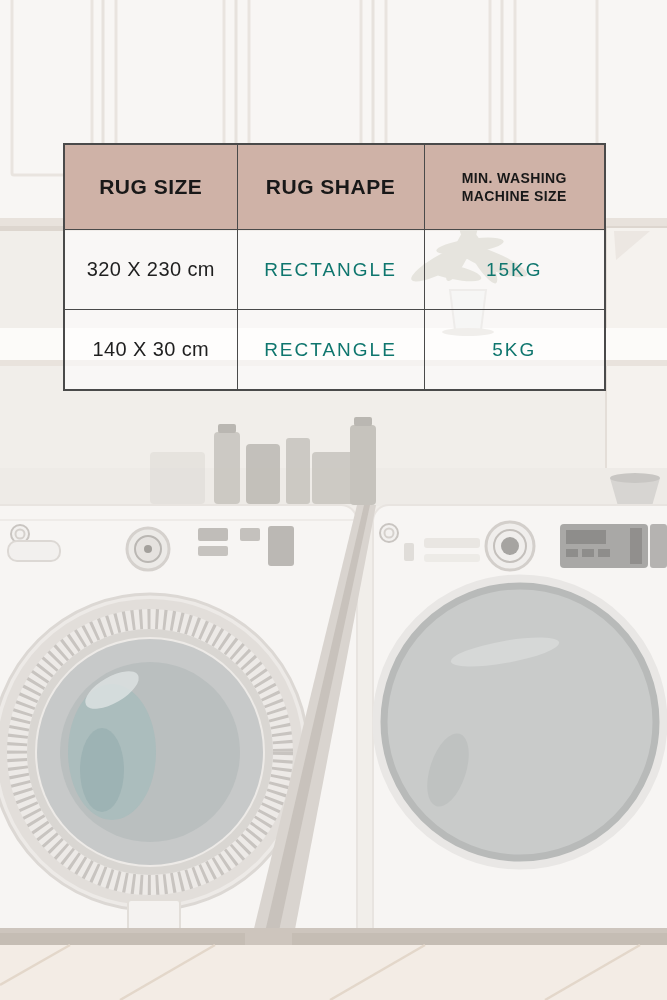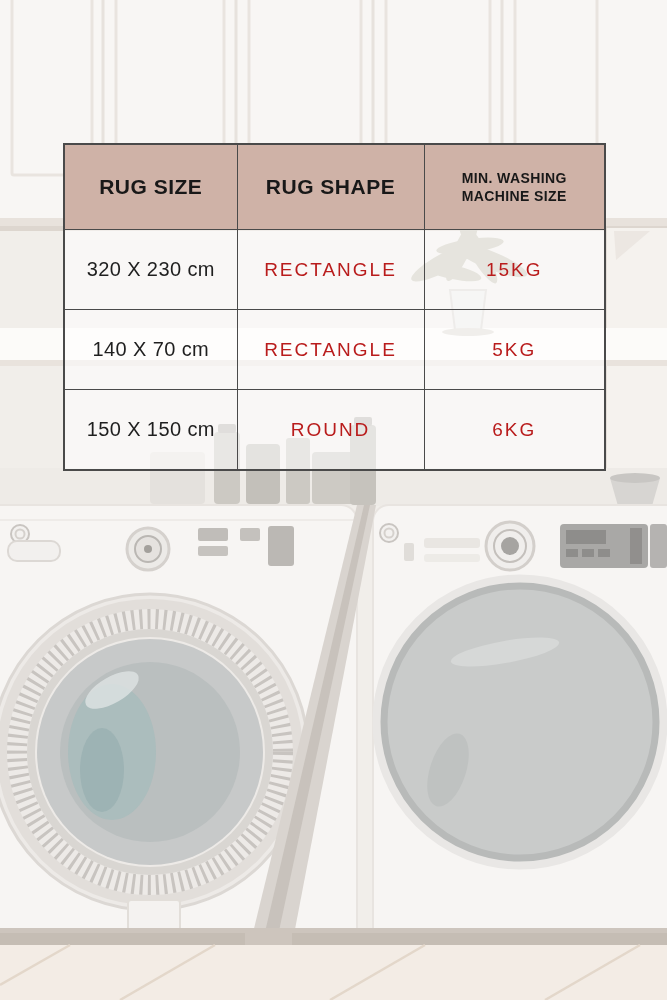--- a/index.html
+++ b/index.html
@@ -60,21 +60,21 @@
   .rug-table td.size-cell {
     font-weight: normal;
     font-size: 20px;
     letter-spacing: 0.4px;
   }
   .rug-table td.shape-cell,
   .rug-table td.machine-cell {
     font-size: 19px;
     font-weight: 400;
     letter-spacing: 2px;
-    color: #b91c1c;
+    color: #0f766e;
   }
 </style>
 </head>
 <body>
 
 <div class="stage">
 
   <svg class="photo" viewBox="0 0 667 1000" aria-hidden="true">
 
     <rect x="0" y="0" width="667" height="520" fill="#f1eeea"></rect>
@@ -219,25 +219,20 @@
           <th class="small-head">MIN. WASHING MACHINE SIZE</th>
         </tr>
       </thead>
       <tbody>
         <tr>
           <td class="size-cell">320 X 230 cm</td>
           <td class="shape-cell">RECTANGLE</td>
           <td class="machine-cell">15KG</td>
         </tr>
         <tr>
-          <td class="size-cell">140 X 70 cm</td>
+          <td class="size-cell">140 X 30 cm</td>
           <td class="shape-cell">RECTANGLE</td>
           <td class="machine-cell">5KG</td>
-        </tr>
-        <tr>
-          <td class="size-cell">150 X 150 cm</td>
-          <td class="shape-cell">ROUND</td>
-          <td class="machine-cell">6KG</td>
         </tr>
       </tbody>
     </table>
   </div>
 </div>
 
 </body></html>

